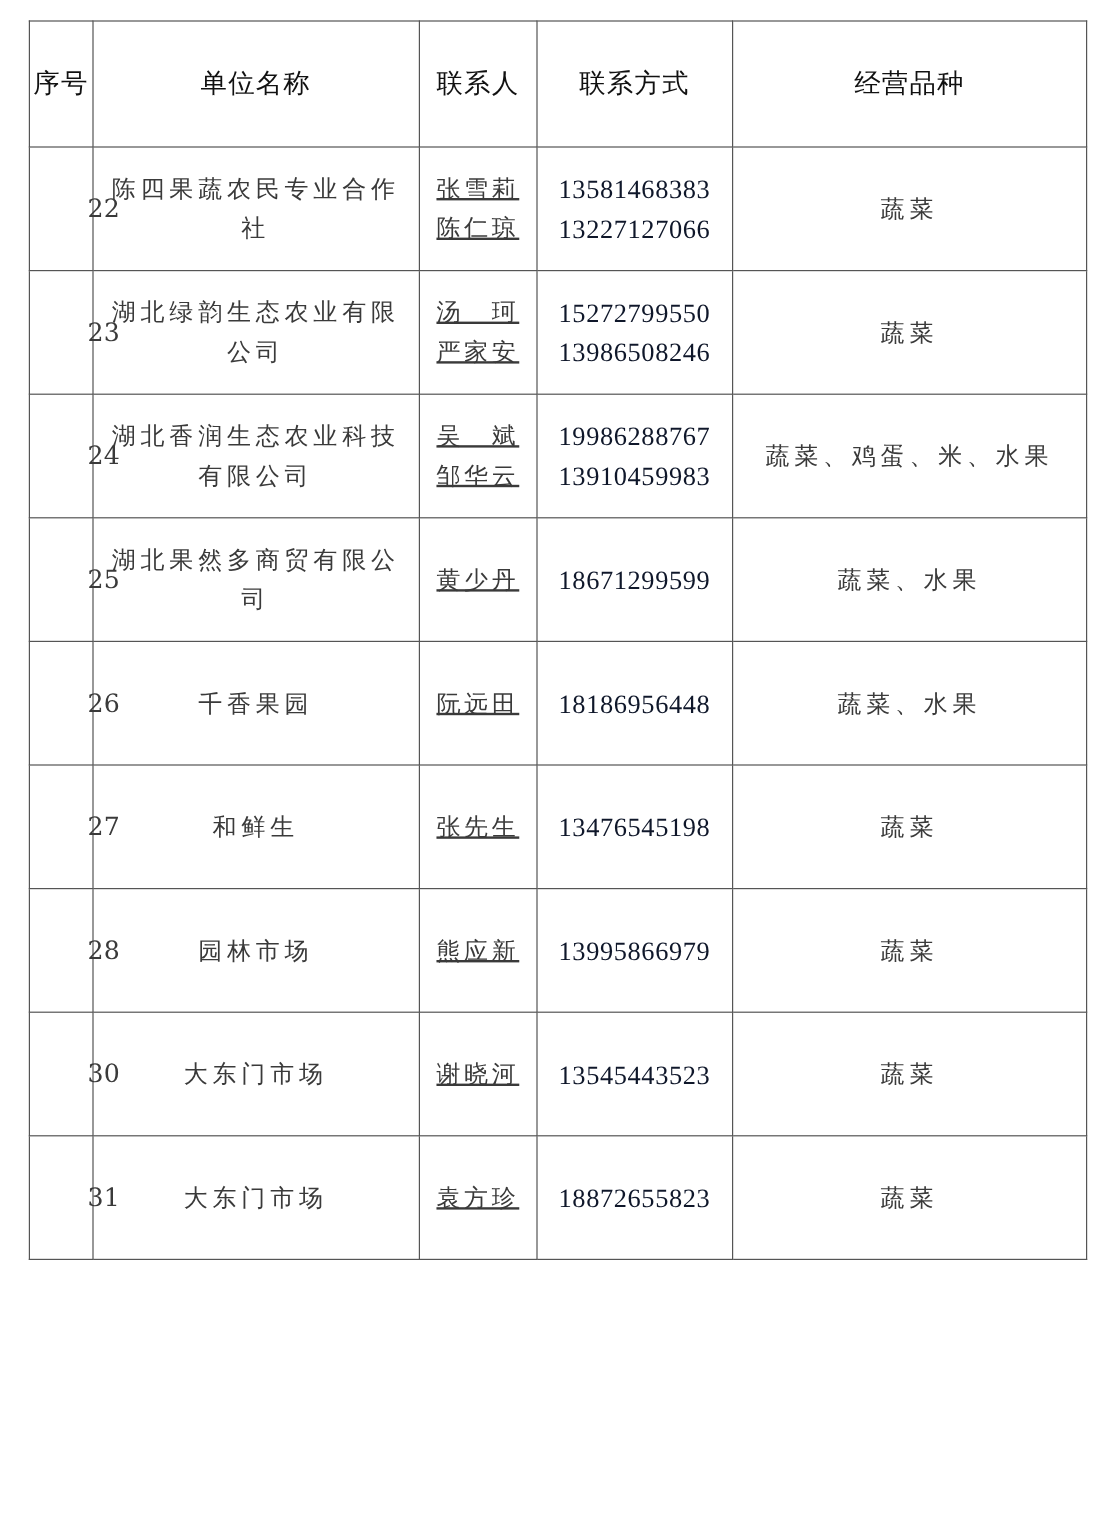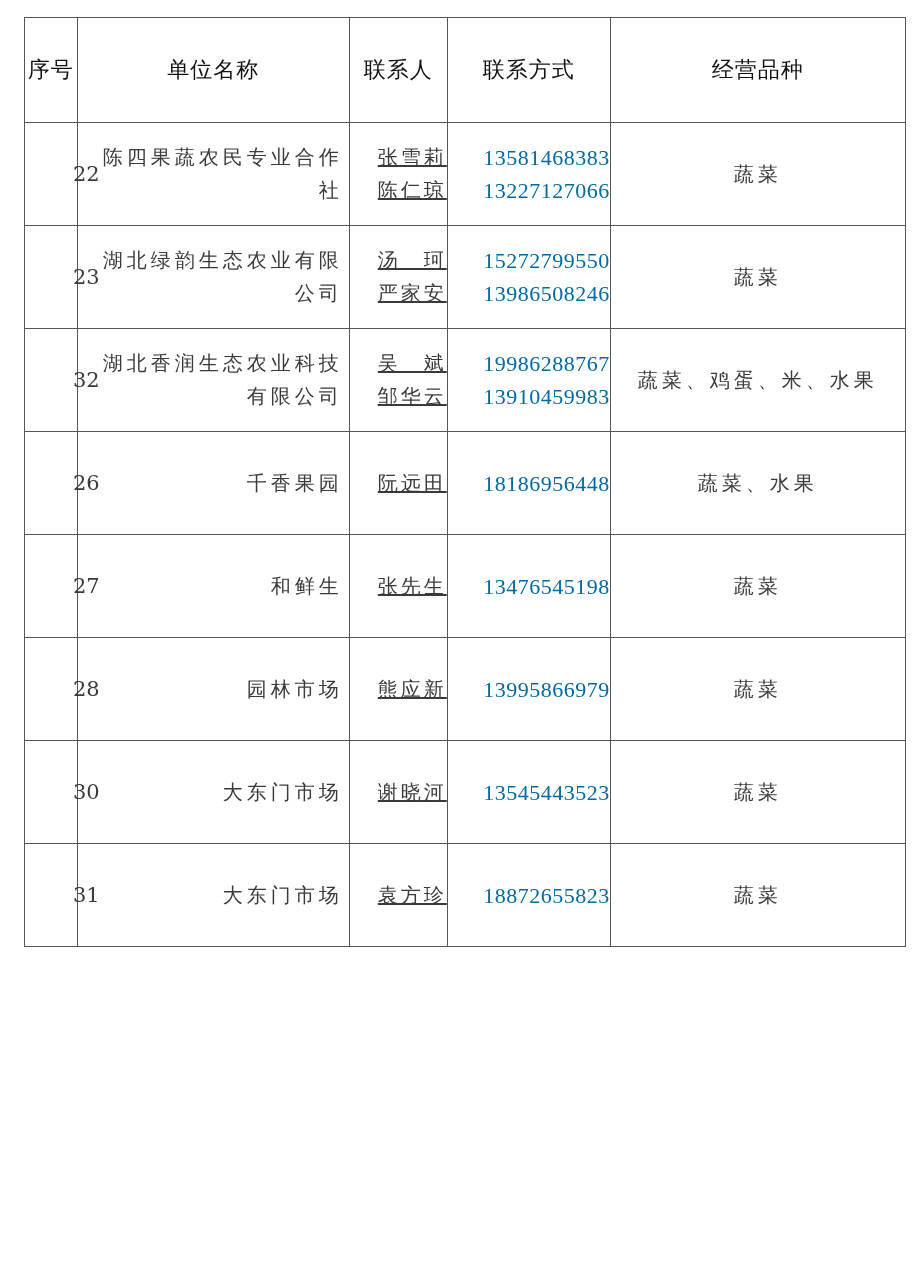--- a/index.html
+++ b/index.html
@@ -51,24 +51,24 @@
   .c-phone { width: 161px; }
   .c-kind { width: 292px; }
 
   .no { font-family: "DejaVu Serif", "Liberation Serif", serif; font-size: 21px; padding-left: 48px; }
   .name { letter-spacing: 4px; padding: 0 6px; }
   .person { letter-spacing: 3px; text-decoration: underline; }
   .phone {
     font-family: "Liberation Serif", "DejaVu Serif", serif;
     font-size: 22px;
     letter-spacing: 0.5px;
-    color: #0369a1;
+    color: #0f172a;
   }
   .kind { letter-spacing: 4px; }
-  .line { display: block; text-align: right; }
+  .line { display: block; }
 </style>
 </head>
 <body>
 
 <div class="table-wrap">
   <table>
     <colgroup>
       <col class="c-no">
       <col class="c-name">
       <col class="c-person">
@@ -114,36 +114,50 @@
           <span class="line">严家安</span>
         </td>
         <td class="phone">
           <span class="line">15272799550</span>
           <span class="line">13986508246</span>
         </td>
         <td class="kind">蔬菜</td>
       </tr>
 
       <tr>
-        <td class="no">32</td>
+        <td class="no">24</td>
         <td class="name">
           <span class="line">湖北香润生态农业科技</span>
           <span class="line">有限公司</span>
         </td>
         <td class="person">
           <span class="line">吴　斌</span>
           <span class="line">邹华云</span>
         </td>
         <td class="phone">
           <span class="line">19986288767</span>
           <span class="line">13910459983</span>
         </td>
         <td class="kind">蔬菜、鸡蛋、米、水果</td>
       </tr>
 
+      <tr>
+        <td class="no">25</td>
+        <td class="name">
+          <span class="line">湖北果然多商贸有限公</span>
+          <span class="line">司</span>
+        </td>
+        <td class="person">
+          <span class="line">黄少丹</span>
+        </td>
+        <td class="phone">
+          <span class="line">18671299599</span>
+        </td>
+        <td class="kind">蔬菜、水果</td>
+      </tr>
 
       <tr>
         <td class="no">26</td>
         <td class="name">
           <span class="line">千香果园</span>
         </td>
         <td class="person">
           <span class="line">阮远田</span>
         </td>
         <td class="phone">

